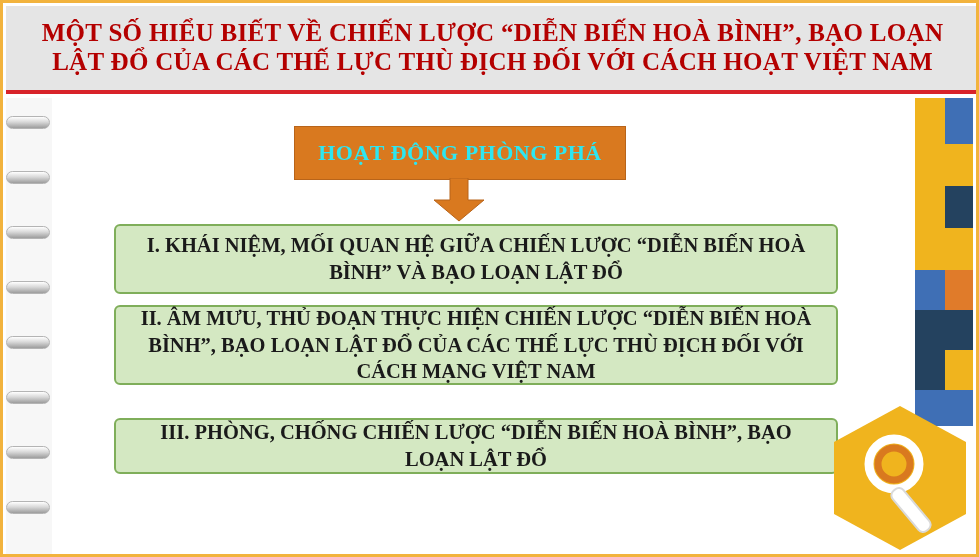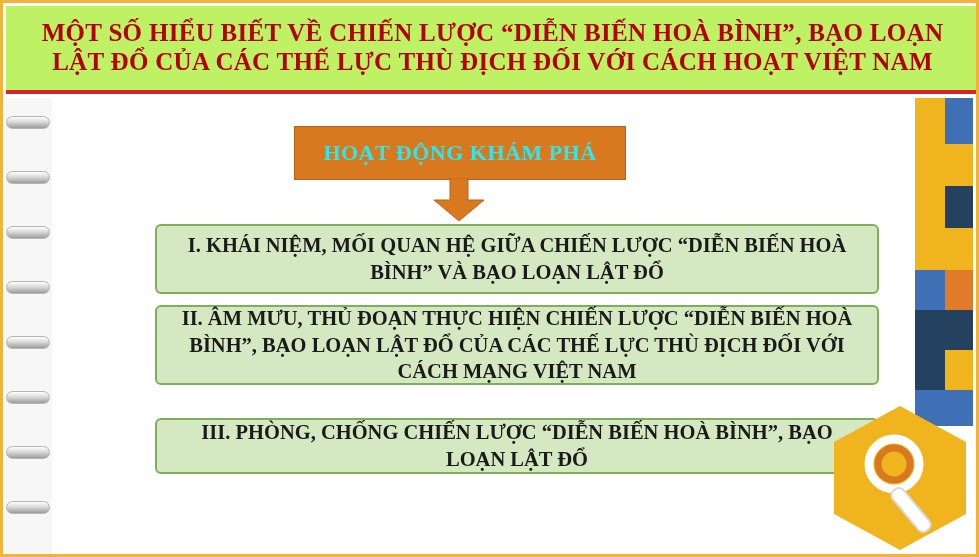--- a/index.html
+++ b/index.html
@@ -23,21 +23,21 @@
     overflow: hidden;
   }
 
   
   .header {
     position: absolute;
     left: 3px;
     top: 3px;
     width: 973px;
     height: 88px;
-    background: #bef264;
+    background: #e5e5e5;
     border-bottom: 4px solid #d8232a;
     display: flex;
     flex-direction: column;
     align-items: center;
     justify-content: center;
     box-sizing: border-box;
   }
   .header-line {
     color: #b40000;
     font-weight: bold;
@@ -131,21 +131,20 @@
     left: 62px;
     width: 724px;
     background: #d4e8c2;
     border: 2px solid #7fae5a;
     border-radius: 6px;
     display: flex;
     align-items: center;
     justify-content: center;
     box-sizing: border-box;
     padding: 4px 16px;
-    margin-left: 41px;
   }
   .green-text {
     color: #1a1a1a;
     font-weight: bold;
     font-size: 20.5px;
     line-height: 1.3;
     text-align: center;
   }
   #box1 { top: 126px; height: 70px; }
   #box2 { top: 207px; height: 80px; }
@@ -192,21 +191,21 @@
     <div class="strip-block" style="top:292px;height:36px;background:#3f6fb5"></div>
     <div class="strip-notch" style="top:0px;height:46px;background:#f0b41e"></div>
     <div class="strip-notch" style="top:88px;height:42px;background:#f0b41e"></div>
     <div class="strip-notch" style="top:172px;height:40px;background:#3f6fb5"></div>
     <div class="strip-notch" style="top:252px;height:40px;background:#24425f"></div>
   </div>
 
   <div class="sheet">
 
     <div class="activity-box">
-      <span class="activity-text">HOẠT ĐỘNG KHÁM PHÁ</span>
+      <span class="activity-text">HOẠT ĐỘNG PHÒNG PHÁ</span>
     </div>
 
     <svg class="arrow-down" viewBox="0 0 54 44">
       <polygon points="18,0 36,0 36,22 52,22 27,43 2,22 18,22" fill="#d9791f" stroke="#b8641a" stroke-width="1"></polygon>
     </svg>
 
     <div class="green-box" id="box1">
       <span class="green-text">I. KHÁI NIỆM, MỐI QUAN HỆ GIỮA CHIẾN LƯỢC “DIỄN BIẾN HOÀ BÌNH” VÀ BẠO LOẠN LẬT ĐỔ</span>
     </div>
 

